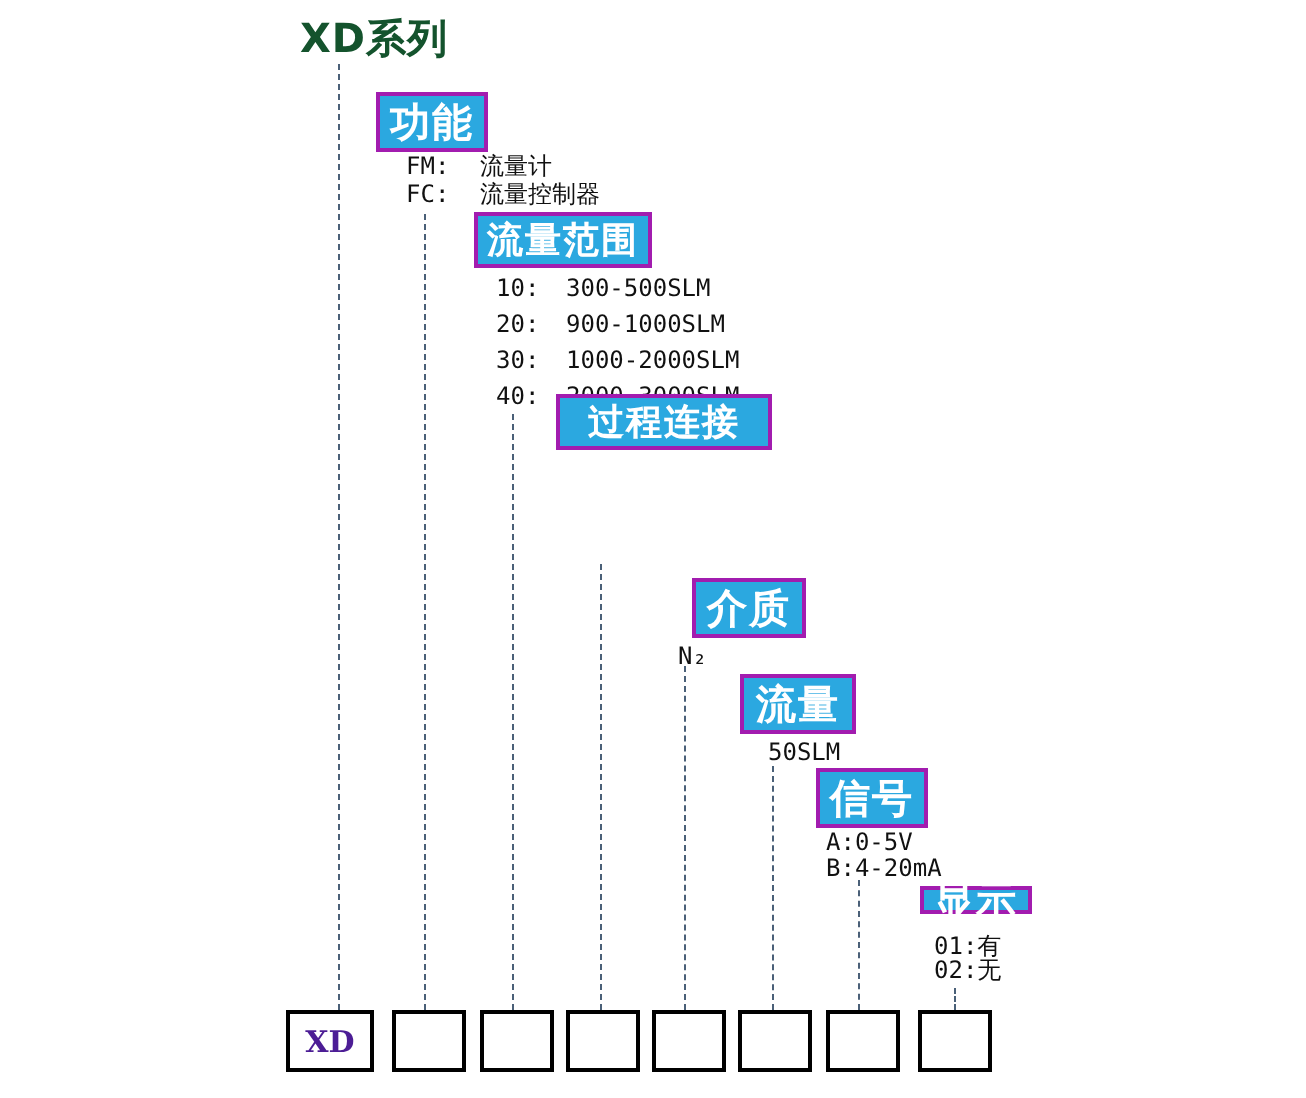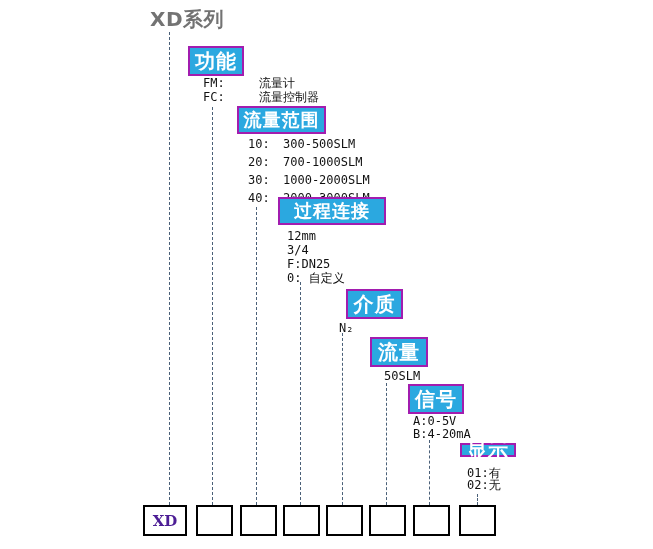--- a/index.html
+++ b/index.html
@@ -14,21 +14,21 @@
     background: #ffffff;
     font-family: "DejaVu Sans", sans-serif;
     overflow: hidden;
   }
   .title {
     position: absolute;
     left: 150px;
     top: 6px;
     font-size: 20px;
     font-weight: bold;
-    color: #737373;
+    color: #14532d;
     letter-spacing: 0.5px;
   }
   
   .vline {
     position: absolute;
     width: 0;
     border-left: 1px dashed #4a6078;
   }
   
   .bbox {
@@ -50,21 +50,21 @@
   .items {
     position: absolute;
     font-family: "DejaVu Sans Mono", "Liberation Mono", monospace;
     font-size: 12px;
     color: #111111;
     z-index: 1;
     white-space: nowrap;
   }
   .kv-row { display: flex; }
   .kv-key { display: inline-block; }
-  .items-func .kv-row { line-height: 14px; gap: 19px; }
+  .items-func .kv-row { line-height: 14px; }
   .items-func .kv-key { width: 37px; }
   .items-range .kv-row { line-height: 18px; }
   .items-range .kv-key { width: 35px; }
   .items-process div { line-height: 14px; }
   .items-signal div { line-height: 13px; }
   .items-display div { line-height: 12px; }
   
   .slot {
     position: absolute;
     box-sizing: border-box;
@@ -117,38 +117,32 @@
     </div>
   </div>
 
   <div class="items items-range" style="left:248px; top:135px;">
     <div class="kv-row">
       <span class="kv-key">10:</span>
       <span class="kv-val">300-500SLM</span>
     </div>
     <div class="kv-row">
       <span class="kv-key">20:</span>
-      <span class="kv-val">700-1000SLM</span>
+      <span class="kv-val">900-1000SLM</span>
     </div>
     <div class="kv-row">
       <span class="kv-key">30:</span>
       <span class="kv-val">1000-2000SLM</span>
     </div>
     <div class="kv-row">
       <span class="kv-key">40:</span>
       <span class="kv-val">2000-3000SLM</span>
     </div>
   </div>
 
-  <div class="items items-process" style="left:287px; top:229px;">
-    <div>12mm</div>
-    <div>3/4</div>
-    <div>F:DN25</div>
-    <div>0: 自定义</div>
-  </div>
 
   <div class="items" style="left:339px; top:321px;">
     <div>N₂</div>
   </div>
 
   <div class="items" style="left:384px; top:369px;">
     <div>50SLM</div>
   </div>
 
   <div class="items items-signal" style="left:413px; top:415px;">

